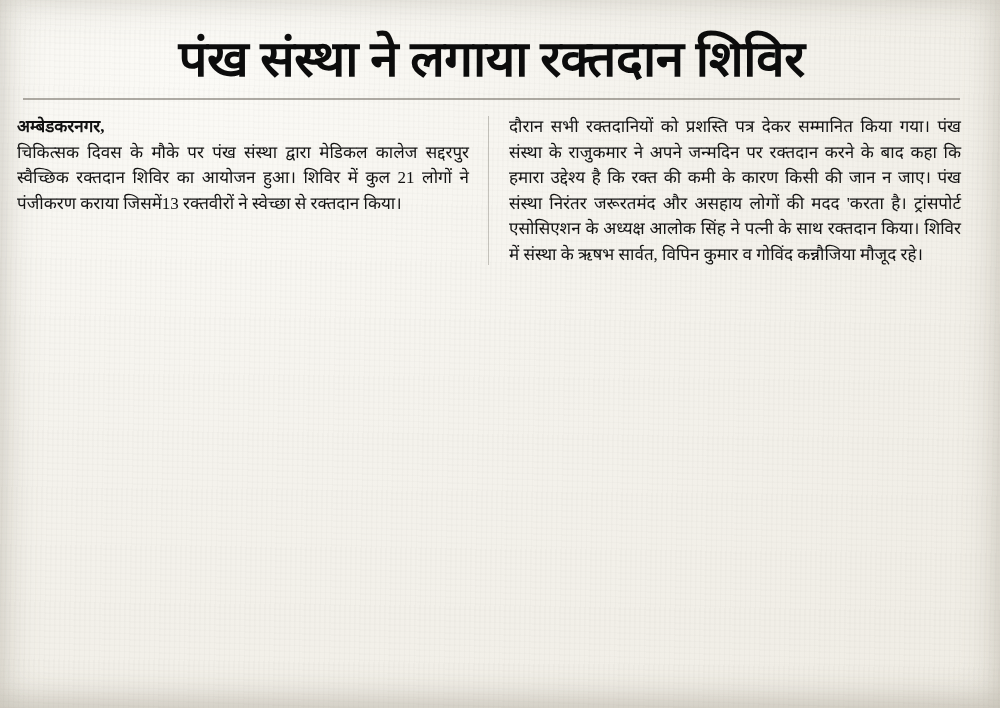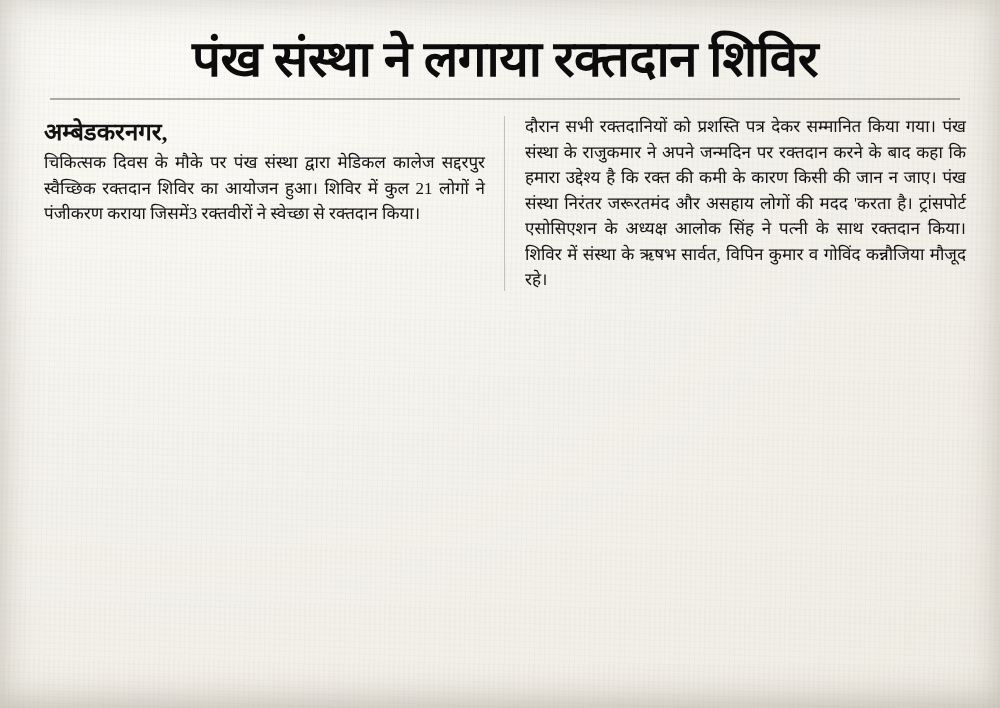--- a/index.html
+++ b/index.html
@@ -13,21 +13,21 @@
     font-family: "Liberation Serif", serif;
     overflow: hidden;
   }
   .clipping {
     position: relative;
     width: 1000px;
     height: 708px;
     background:
       radial-gradient(ellipse at 20% 10%, #fbfaf6 0%, #f4f2ec 45%, #efece4 100%);
     box-sizing: border-box;
-    padding: 26px 34px 18px 44px;
+    padding: 26px 34px 18px 17px;
   }
   
   .paper-grain {
     position: absolute;
     inset: 0;
     pointer-events: none;
     background-image:
       repeating-linear-gradient(91deg, rgba(0,0,0,0.018) 0px, rgba(0,0,0,0.018) 1px, rgba(255,255,255,0) 2px, rgba(255,255,255,0) 5px),
       repeating-linear-gradient(2deg, rgba(0,0,0,0.014) 0px, rgba(0,0,0,0.014) 1px, rgba(255,255,255,0) 2px, rgba(255,255,255,0) 6px);
     opacity: 0.85;
@@ -80,21 +80,21 @@
     font-size: 17px;
     line-height: 1.50;
     color: #121212;
     text-align: justify;
     text-justify: inter-word;
     font-family: "Liberation Serif", serif;
   }
   p.dateline {
     display: flex;
     font-weight: bold;
-    font-size: 24px;
+    font-size: 17px;
     letter-spacing: 0px;
     flex-direction: column;
   }
   p.indent {
     text-indent: 34px;
   }
   .dateline .place { font-weight: bold; }
   .dateline .source { font-weight: bold; }
 </style>
 </head>
@@ -106,21 +106,21 @@
 
   <h1 class="headline">पंख संस्था ने लगाया रक्तदान शिविर</h1>
   <div class="rule"></div>
 
   <div class="columns">
 
     <div class="col">
       <p class="dateline">
         <span class="place">अम्बेडकरनगर,</span>
       </p>
-      <p>चिकित्सक दिवस के मौके पर पंख संस्था द्वारा मेडिकल कालेज सद्दरपुर स्वैच्छिक रक्तदान शिविर का आयोजन हुआ। शिविर में कुल 21 लोगों ने पंजीकरण कराया जिसमें3 रक्तवीरों ने स्वेच्छा से रक्तदान किया।</p>
+      <p>चिकित्सक दिवस के मौके पर पंख संस्था द्वारा मेडिकल कालेज सद्दरपुर स्वैच्छिक रक्तदान शिविर का आयोजन हुआ। शिविर में कुल 21 लोगों ने पंजीकरण कराया जिसमें13 रक्तवीरों ने स्वेच्छा से रक्तदान किया।</p>
     </div>
 
     <div class="col">
       <p>दौरान सभी रक्तदानियों को प्रशस्ति पत्र देकर सम्मानित किया गया। पंख संस्था के राजुकमार ने अपने जन्मदिन पर रक्तदान करने के बाद कहा कि हमारा उद्देश्य है कि रक्त की कमी के कारण किसी की जान न जाए। पंख संस्था निरंतर जरूरतमंद और असहाय लोगों की मदद 'करता है। ट्रांसपोर्ट एसोसिएशन के अध्यक्ष आलोक सिंह ने पत्नी के साथ रक्तदान किया। शिविर में संस्था के ऋषभ सार्वत, विपिन कुमार व गोविंद कन्नौजिया मौजूद रहे।</p>
     </div>
 
   </div>
 </div>
 
 </body></html>

